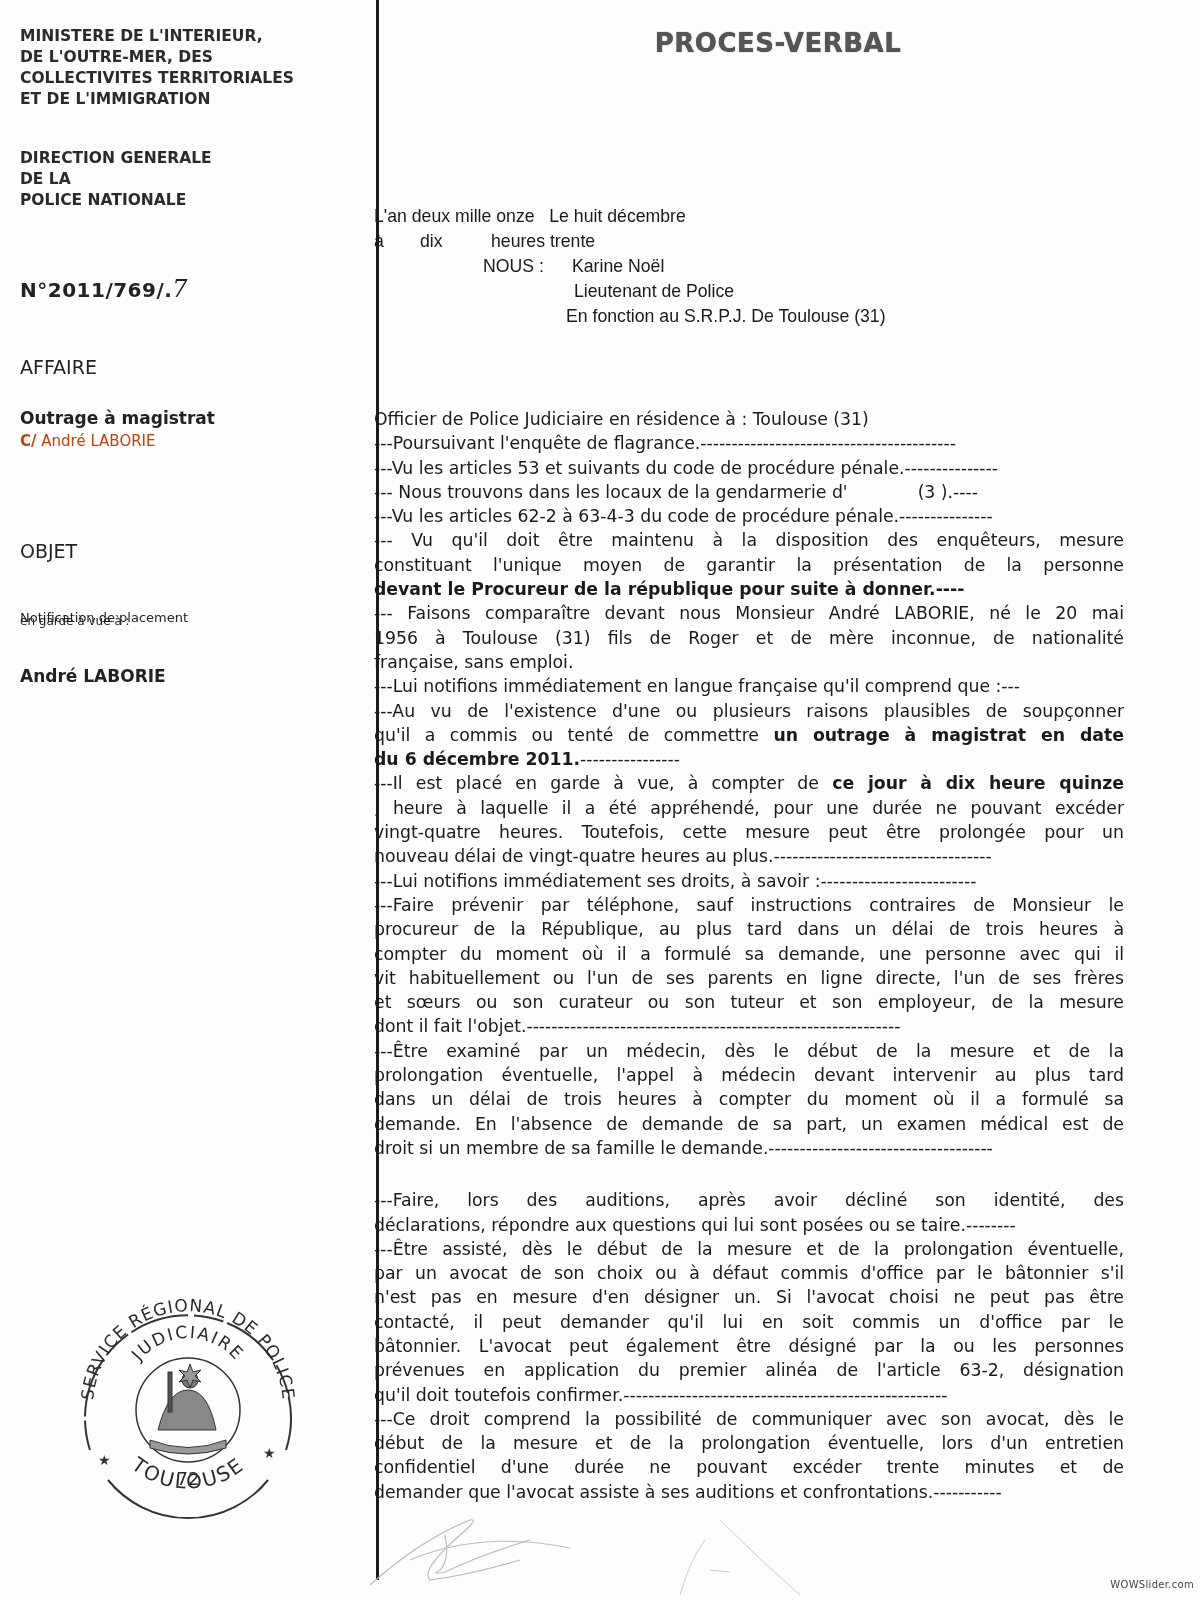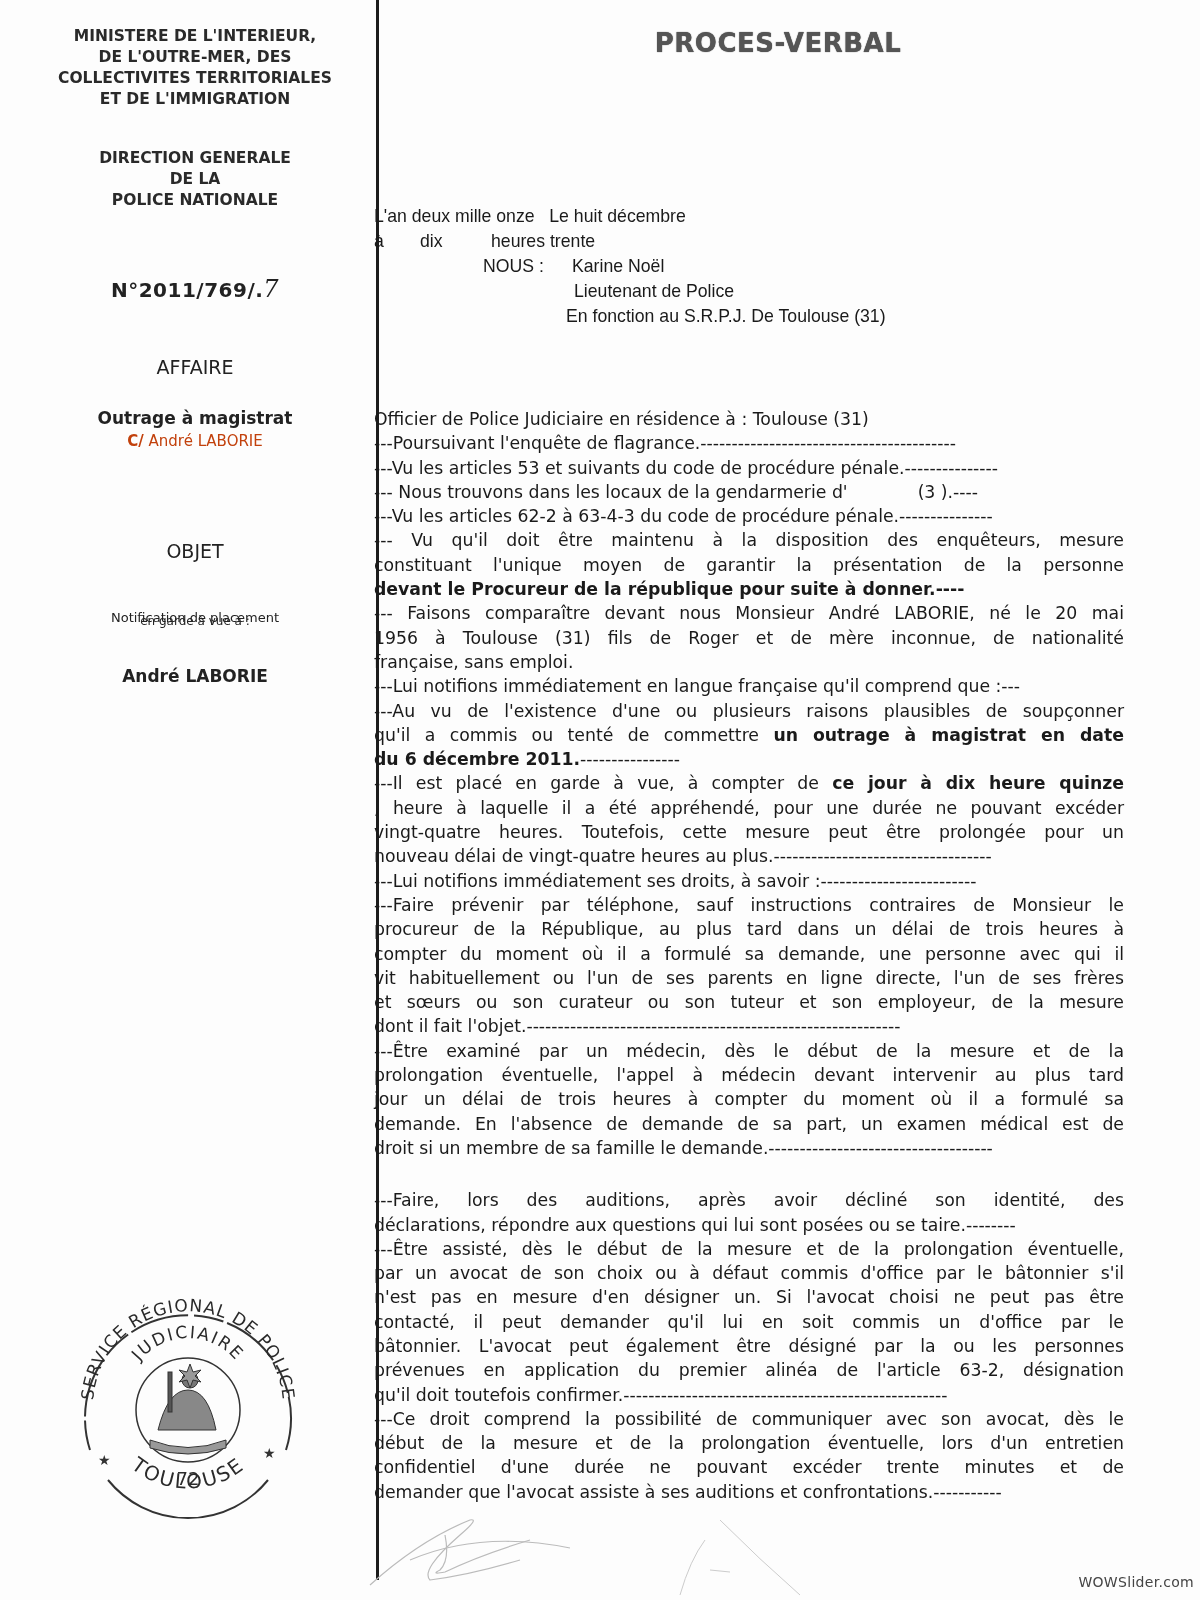--- a/index.html
+++ b/index.html
@@ -1,20 +1,20 @@
 <!DOCTYPE html>
 <html><head>
   <meta charset="utf-8">
   <style>
     html, body { margin: 0; padding: 0; background: #ffffff; }
     body { width: 1200px; height: 1600px; position: relative; overflow: hidden; color: #1a1a1a; }
     .page { position: absolute; left: 0; top: 0; width: 1200px; height: 1600px; background: #fdfdfd; }
 
     
-    .left { position: absolute; left: 0; top: 0; width: 378px; height: 1600px; text-align: center;
+    .left { position: absolute; left: 0; top: 0; width: 378px; height: 1600px; text-align: left;
             font-family: "DejaVu Sans", sans-serif; }
     .ministry { position: absolute; left: 20px; width: 350px; top: 26px; font-weight: bold; font-size: 15.5px; line-height: 21px; color: #2a2a2a; }
     .direction { position: absolute; left: 20px; width: 350px; top: 148px; font-weight: bold; font-size: 15.5px; line-height: 21px; color: #2a2a2a; }
     .number { position: absolute; left: 20px; width: 350px; top: 275px; font-weight: bold; font-size: 20px; color: #222; letter-spacing: 0.5px; }
     .number .hand { font-family: "DejaVu Serif", serif; font-style: italic; font-weight: normal; font-size: 24px; }
     .section-title { position: absolute; left: 20px; width: 350px; font-weight: normal; font-size: 19px; color: #222; }
     .affaire-title { top: 356px; }
     .affaire-line1 { position: absolute; left: 20px; width: 350px; top: 408px; font-weight: bold; font-size: 17px; color: #222; }
     .affaire-line2 { position: absolute; left: 20px; width: 350px; top: 432px; font-size: 15px; color: #c2410c; }
     .affaire-line2 b { font-weight: bold; }
@@ -33,21 +33,21 @@
     .right { position: absolute; left: 378px; top: 0; width: 822px; height: 1125px; font-family: "Liberation Sans Narrow", "Liberation Sans", sans-serif; }
     .pv-title { position: absolute; left: 0; width: 800px; top: 28px; text-align: center; font-family: "DejaVu Sans", sans-serif; font-weight: bold; font-size: 26px; color: #555; letter-spacing: 0.5px;
                 text-shadow: 0 0 1px #333; }
     .hdr { position: absolute; font-size: 19px; color: #1a1a1a; white-space: pre; transform: scaleX(0.93); transform-origin: left; }
     .body-text { position: absolute; left: 374px; top: 407px; width: 750px; font-family: "DejaVu Sans", sans-serif; font-size: 17.3px; line-height: 24.3px; color: #1a1a1a; }
     .body-text p { margin: 0; text-align: justify; text-align-last: left; }
     .body-text b { font-weight: bold; }
     .redact { display: inline-block; width: 70px; }
 
     .sig { position: absolute; left: 360px; top: 1500px; width: 840px; height: 100px; }
-    .watermark { position: absolute; right: 6px; bottom: 10px; font-family: "DejaVu Sans", sans-serif; font-size: 14px; color: #444; letter-spacing: 0.3px; }
+    .watermark { position: absolute; right: 6px; bottom: 10px; font-family: "DejaVu Sans", sans-serif; font-size: 10px; color: #444; letter-spacing: 0.3px; }
   </style>
 </head>
 <body>
 
 <div class="page">
 
   <div class="left">
     <div class="ministry">
       <div>MINISTERE DE L'INTERIEUR,</div>
       <div>DE L'OUTRE-MER, DES</div>
@@ -143,21 +143,21 @@
       <p style="white-space: nowrap; overflow: hidden;"><span>nouveau délai de vingt-quatre heures au plus.-----------------------------------</span></p>
       <p style="white-space: nowrap; overflow: hidden;"><span>---Lui notifions immédiatement ses droits, à savoir :-------------------------</span></p>
       <p style="text-align: justify; text-align-last: justify;"><span>---Faire prévenir par téléphone, sauf instructions contraires de Monsieur le</span></p>
       <p style="text-align: justify; text-align-last: justify;"><span>procureur de la République, au plus tard dans un délai de trois heures à</span></p>
       <p style="text-align: justify; text-align-last: justify;"><span>compter du moment où il a formulé sa demande, une personne avec qui il</span></p>
       <p style="text-align: justify; text-align-last: justify;"><span>vit habituellement ou l'un de ses parents en ligne directe, l'un de ses frères</span></p>
       <p style="text-align: justify; text-align-last: justify;"><span>et sœurs ou son curateur ou son tuteur et son employeur, de la mesure</span></p>
       <p style="white-space: nowrap; overflow: hidden;"><span>dont il fait l'objet.------------------------------------------------------------</span></p>
       <p style="text-align: justify; text-align-last: justify;"><span>---Être examiné par un médecin, dès le début de la mesure et de la</span></p>
       <p style="text-align: justify; text-align-last: justify;"><span>prolongation éventuelle, l'appel à médecin devant intervenir au plus tard</span></p>
-      <p style="text-align: justify; text-align-last: justify;"><span>jour un délai de trois heures à compter du moment où il a formulé sa</span></p>
+      <p style="text-align: justify; text-align-last: justify;"><span>dans un délai de trois heures à compter du moment où il a formulé sa</span></p>
       <p style="text-align: justify; text-align-last: justify;"><span>demande. En l'absence de demande de sa part, un examen médical est de</span></p>
       <p style="white-space: nowrap; overflow: hidden;"><span>droit si un membre de sa famille le demande.------------------------------------</span></p>
       <p style="text-align: justify; text-align-last: justify; margin-top: 28px;"><span>---Faire, lors des auditions, après avoir décliné son identité, des</span></p>
       <p style="white-space: nowrap; overflow: hidden;"><span>déclarations, répondre aux questions qui lui sont posées ou se taire.--------</span></p>
       <p style="text-align: justify; text-align-last: justify;"><span>---Être assisté, dès le début de la mesure et de la prolongation éventuelle,</span></p>
       <p style="text-align: justify; text-align-last: justify;"><span>par un avocat de son choix ou à défaut commis d'office par le bâtonnier s'il</span></p>
       <p style="text-align: justify; text-align-last: justify;"><span>n'est pas en mesure d'en désigner un. Si l'avocat choisi ne peut pas être</span></p>
       <p style="text-align: justify; text-align-last: justify;"><span>contacté, il peut demander qu'il lui en soit commis un d'office par le</span></p>
       <p style="text-align: justify; text-align-last: justify;"><span>bâtonnier. L'avocat peut également être désigné par la ou les personnes</span></p>
       <p style="text-align: justify; text-align-last: justify;"><span>prévenues en application du premier alinéa de l'article 63-2, désignation</span></p>

